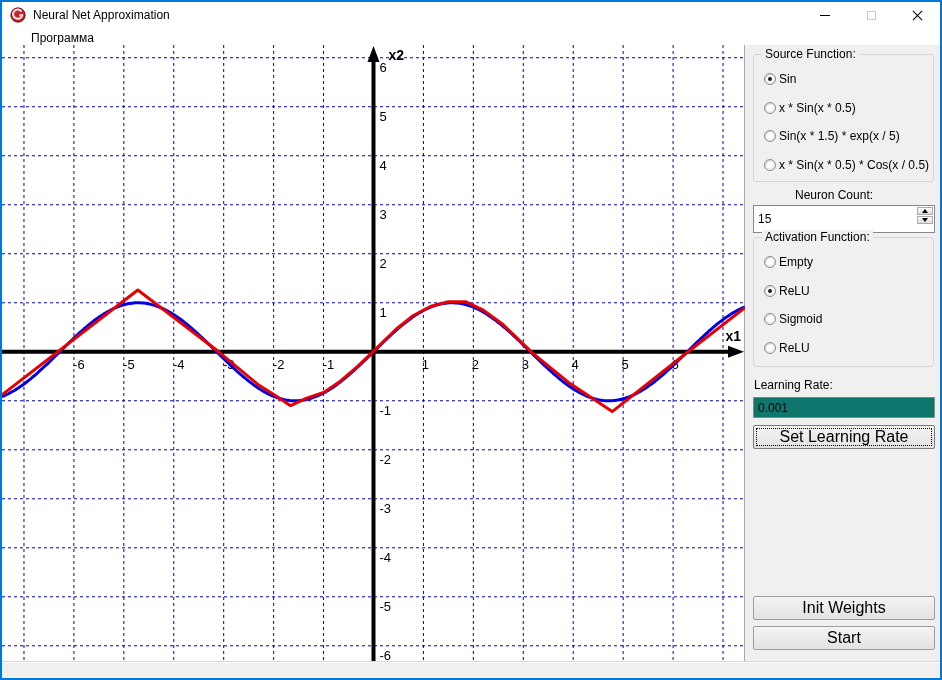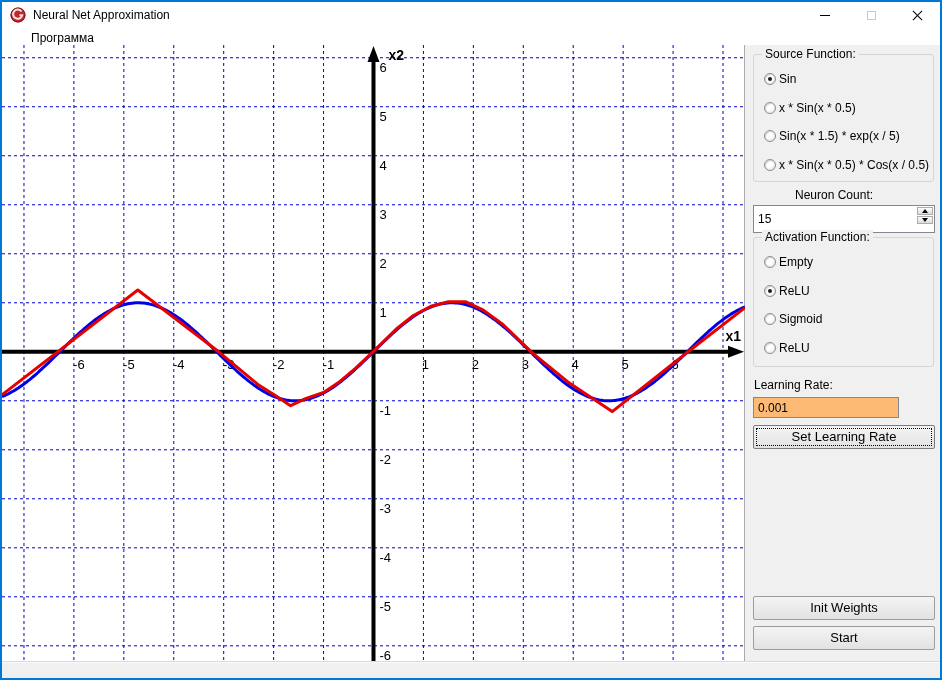--- a/index.html
+++ b/index.html
@@ -44,34 +44,34 @@
           background:radial-gradient(circle at 35% 35%, #ffffff 40%, #dcdcdc 95%);
           box-shadow:inset 1px 1px 1px rgba(0,0,0,.18); position:relative; flex:0 0 auto; }
   .radio.checked::after{ content:""; position:absolute; left:3px; top:3px; width:4px; height:4px; border-radius:50%; background:#1c1c1c; }
   .radio-label{ font-size:12px; color:#000; white-space:nowrap; }
   .row1{ top:17px; } .row2{ top:46px; } .row3{ top:74px; } .row4{ top:103px;justify-content:center; }
 
   .field-label{ position:absolute; left:8px; font-size:12px; color:#000; }
   .lbl-neuron{ top:143px;margin-left:41px; }
   .lbl-lr{ top:333px; }
 
-  .textbox{ position:absolute; left:7px; width:146px; height:21px; border:1px solid #828790;
-            background:#fdba74; font-family:"Liberation Sans",sans-serif; font-size:12px; padding:8px 4px; color:#000; }
+  .textbox{ position:absolute; left:7px; width:182px; height:21px; border:1px solid #828790;
+            background:#0f766e; font-family:"Liberation Sans",sans-serif; font-size:12px; padding:8px 4px; color:#000; }
   .spin-input{ top:0; left:0; width:182px; height:28px; position:absolute; border:1px solid #828790; background:#fff;
                font-family:"Liberation Sans",sans-serif; font-size:12px; padding:0 20px 0 4px; color:#000; }
   .spinner{ position:absolute; left:7px; top:160px; width:182px; height:21px; }
   .spin-buttons{ position:absolute; right:2px; top:2px; width:16px; height:17px; display:flex; flex-direction:column; gap:1px; }
   .spin-btn{ flex:1; border:1px solid #acacac; background:linear-gradient(#fdfdfd,#dcdcdc); display:flex; align-items:center; justify-content:center; }
   .tri-up{ width:0; height:0; border-left:3px solid transparent; border-right:3px solid transparent; border-bottom:4px solid #000; }
   .tri-down{ width:0; height:0; border-left:3px solid transparent; border-right:3px solid transparent; border-top:4px solid #000; }
   .input-lr{ top:352px; }
 
   .pbutton{ position:absolute; left:7px; width:182px; height:24px; border:1px solid #9d9d9d; border-radius:2px;
             background:linear-gradient(#f4f4f4,#e2e2e2); font-family:"Liberation Sans",sans-serif;
-            font-size:13px; color:#000; text-align:center; line-height:22px; }
+            font-size:16px; color:#000; text-align:center; line-height:22px; }
   .btn-setlr{ top:380px; outline:1px dotted #000; outline-offset:-4px; border-color:#7a7a7a; }
   .btn-init{ top:551px; }
   .btn-start{ top:581px; }
 
   
   .statusbar{ position:absolute; left:0; right:0; top:659px; height:17px; background:#f0f0f0;
               border-top:1px solid #d9d9d9; box-shadow:inset 0 1px 0 #fbfbfb; }
 </style>
 </head>
 <body>

